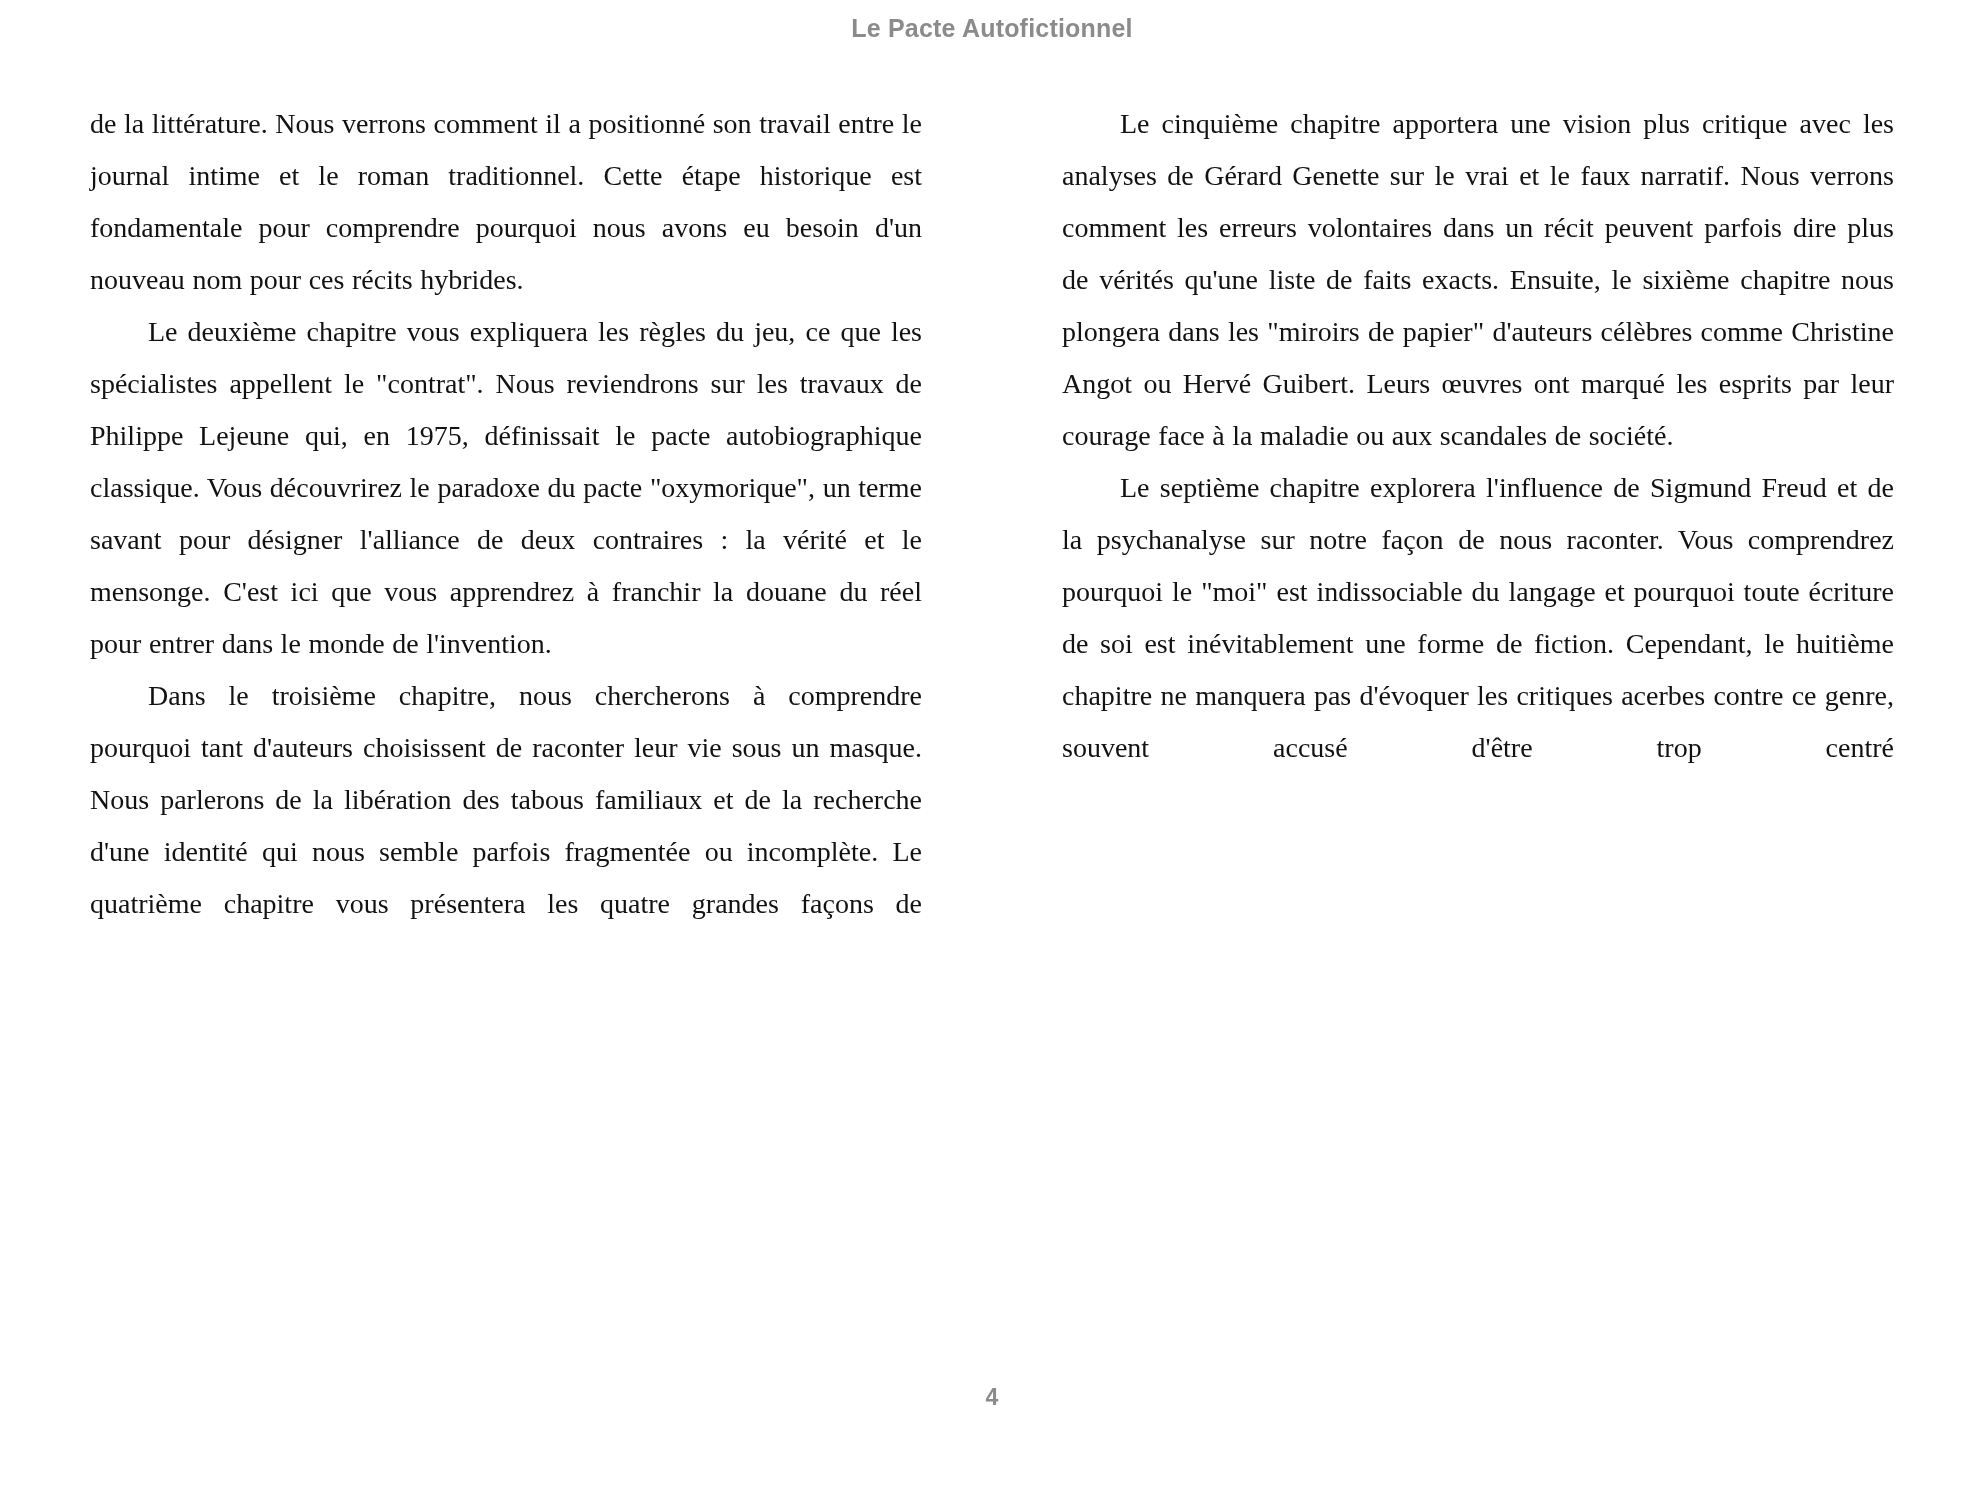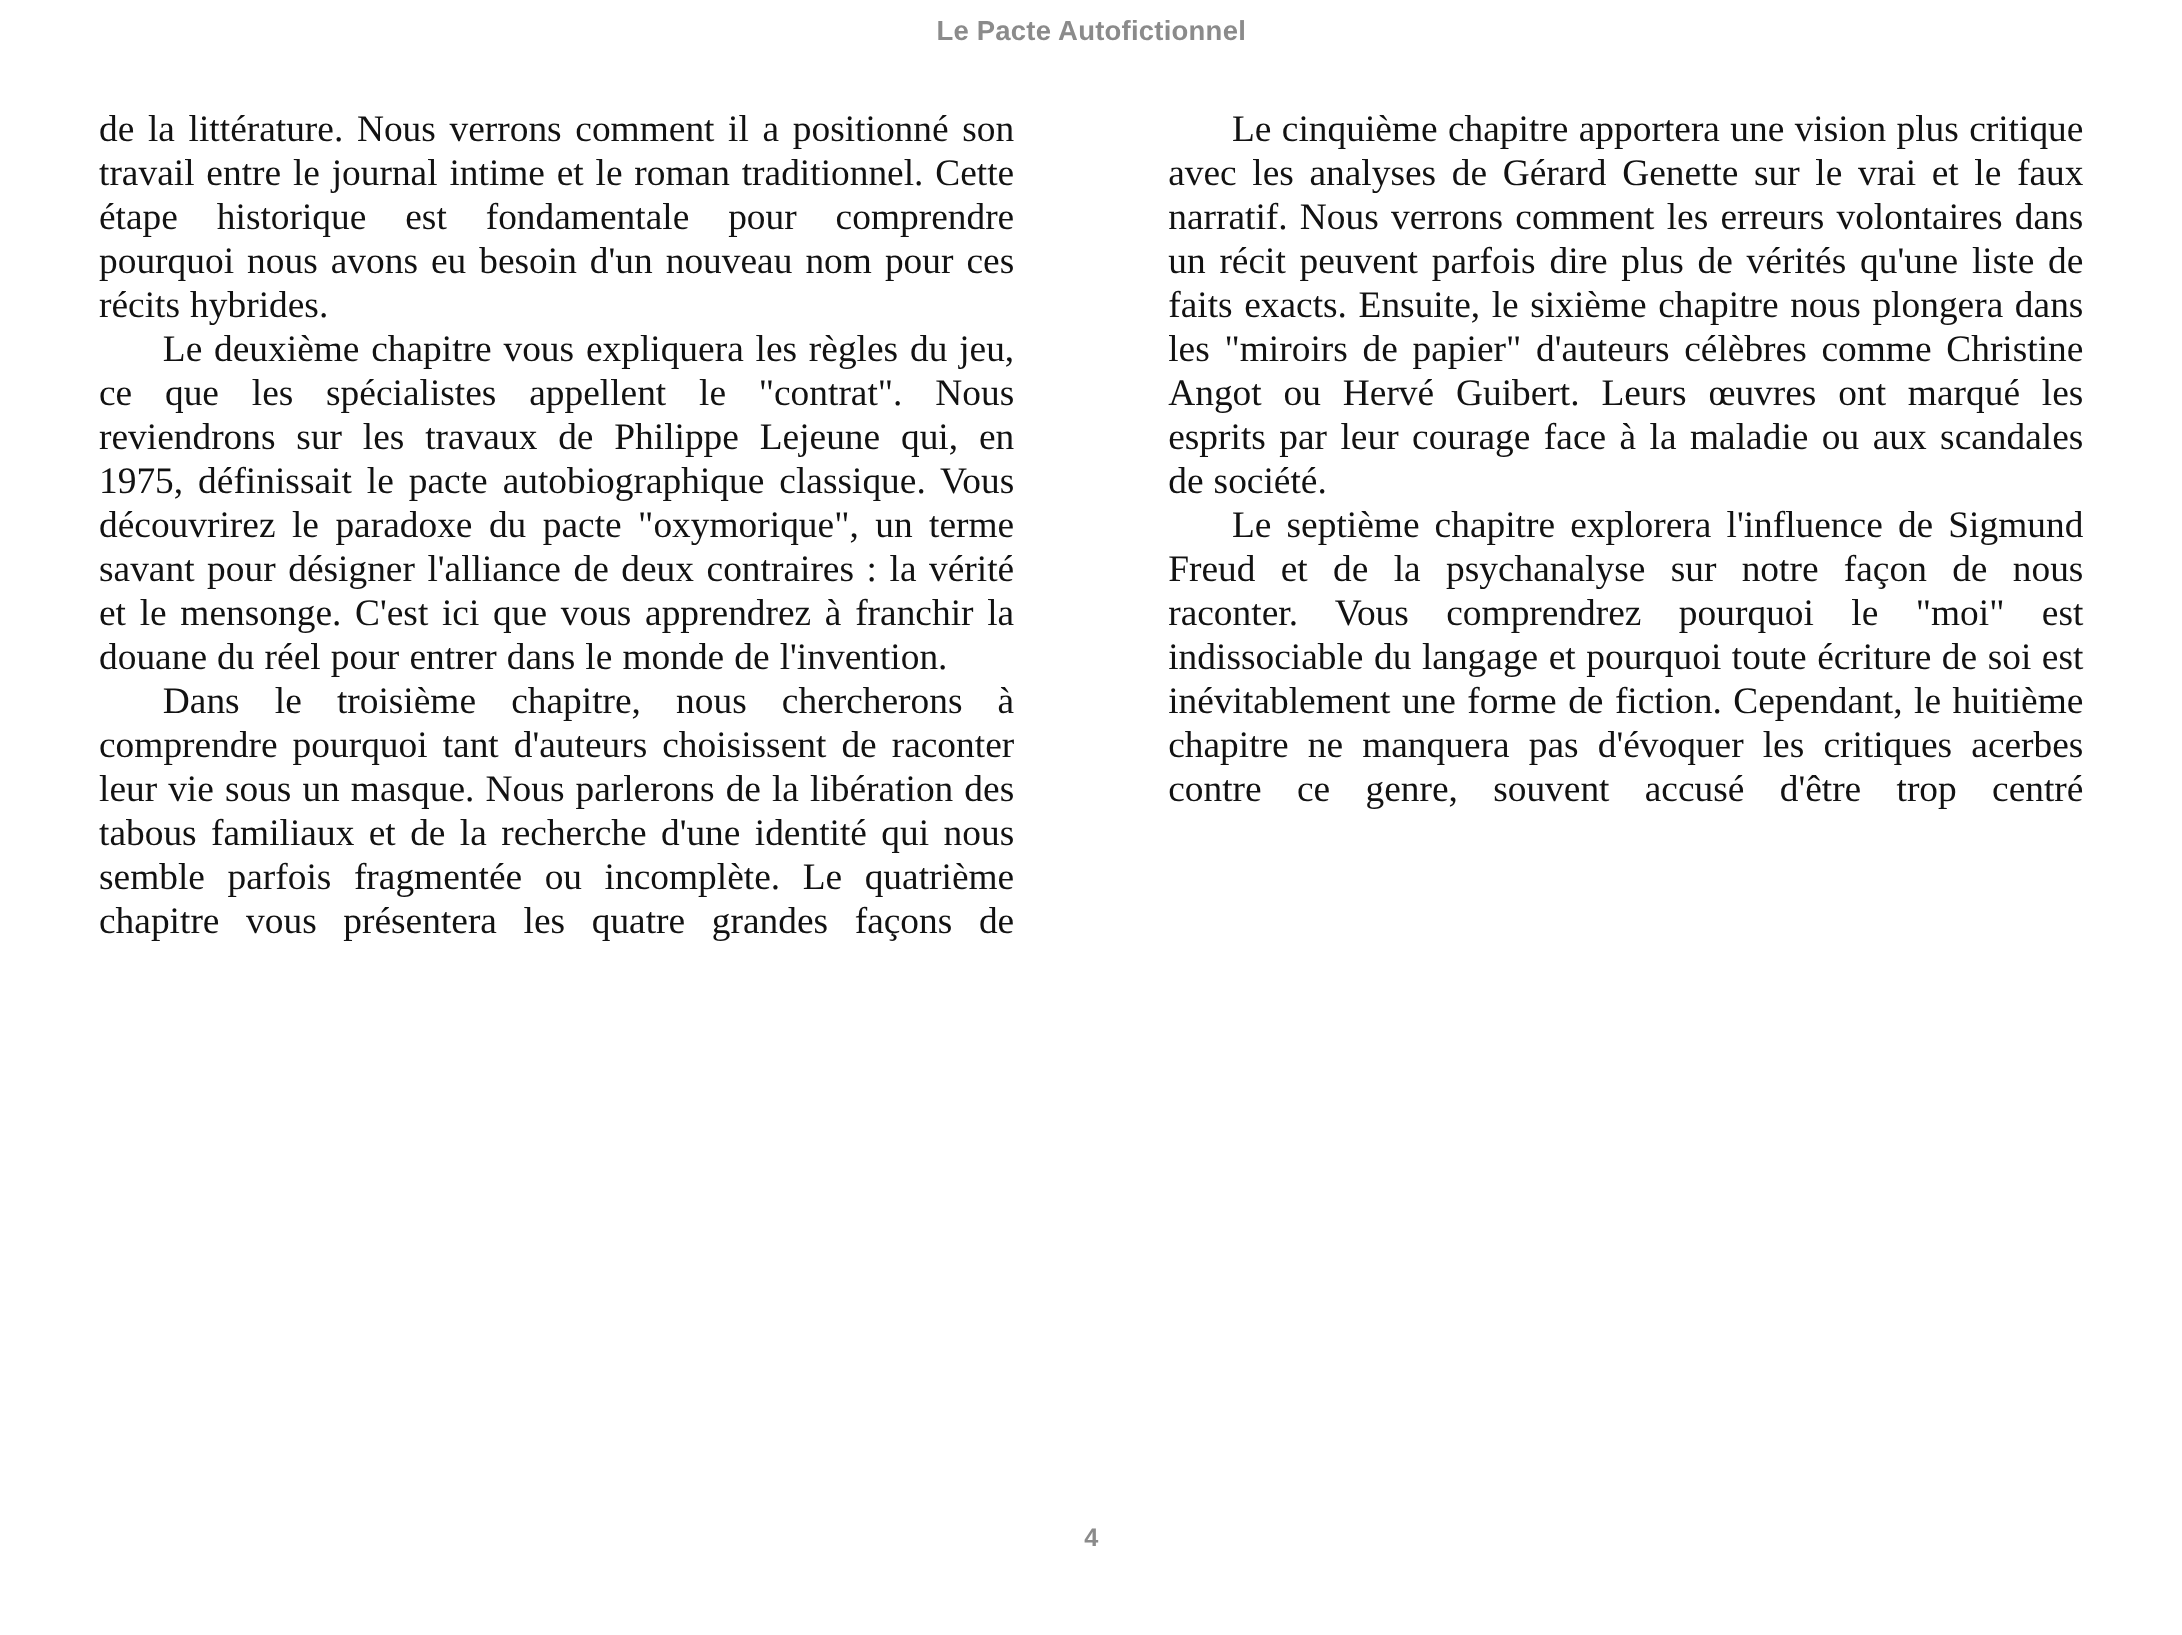--- a/index.html
+++ b/index.html
@@ -32,22 +32,22 @@
     gap: 140px;
     padding: 0 90px;
     margin-top: 55px;
   }
   .column {
     flex: 1 1 0;
     min-width: 0;
   }
   .para {
     margin: 0;
-    font-size: 34px;
-    line-height: 40px;
+    font-size: 28px;
+    line-height: 52px;
     color: var(--body-text, #121212);
     text-align: justify;
     hyphens: auto;
     -webkit-hyphens: auto;
     word-spacing: 0.02em;
   }
   .para + .para {
     margin-top: 0;
   }
   .para.indent {

